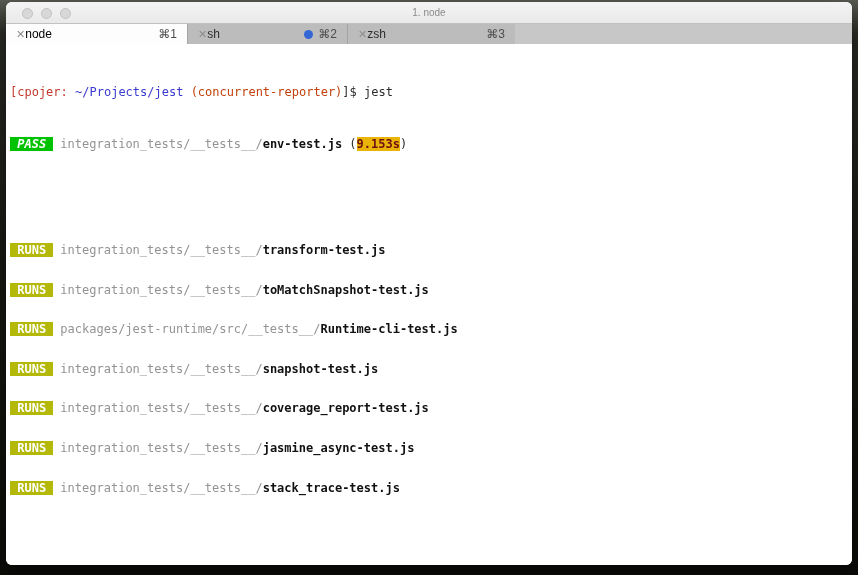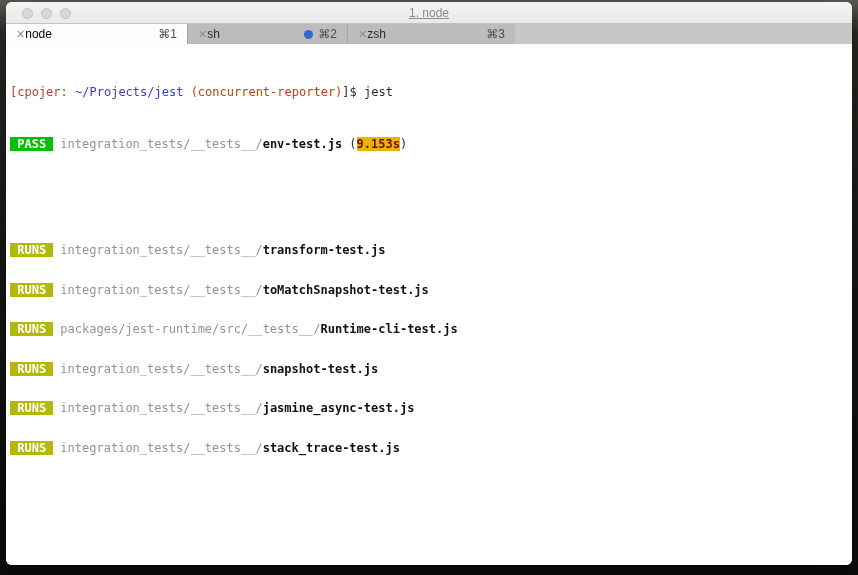--- a/index.html
+++ b/index.html
@@ -13,21 +13,21 @@
     border-radius:6px;overflow:hidden;background:#ffffff;
     box-shadow:0 12px 32px rgba(0,0,0,.55);
   }
   
   .titlebar{
     height:22px;background:linear-gradient(#f4f4f4,#e9e9e9);
     box-shadow:inset 0 -1px 0 #c2c2c2;position:relative;
   }
   .lights{position:absolute;left:16px;top:6px;display:flex;gap:8px;}
   .light{width:11px;height:11px;border-radius:50%;background:#d8d8d8;border:1px solid #c0c0c0;box-sizing:border-box;}
-  .wtitle{text-align:center;line-height:22px;font-size:12px;color:#8b8b8b;text-decoration:underline;}
+  .wtitle{text-align:center;line-height:22px;font-size:10px;color:#8b8b8b;}
   
   .tabbar{
     height:20px;display:flex;background:#c7c7c7;font-size:12px;
     box-shadow:inset 0 -1px 0 #adadad;
   }
   .tab{display:flex;align-items:center;box-sizing:border-box;cursor:default;}
   .tab.active{background:#fdfdfd;}
   .tab.inactive{background:#bcbcbc;border-left:1px solid #a5a5a5;}
   .tab-close{margin-left:10px;color:#8d8d8d;font-size:11px;line-height:20px;}
   .tab-label{flex:1;text-align:left;color:#2e2e2e;}
@@ -41,21 +41,21 @@
     font-family:"DejaVu Sans Mono",monospace;font-size:12px;line-height:13.2px;
     color:#2b2b2b;padding:2px 0 0 4px;white-space:pre;
   }
   .tline{height:13.2px;}
   .c-red{color:#c3392d;text-align:center;}
   .c-blue{color:#3a3ad0;}
   .c-yellow{color:#c2410c;}
   .c-dim{color:#939393;}
   .c-bold{font-weight:bold;color:#111;}
   .badge{margin-right:7px;}
-  .badge-pass{background:#00c200;color:#ffffff;font-weight:bold;}
+  .badge-pass{background:#00c200;color:#ffffff;font-weight:bold;font-style:italic;}
   .badge-runs{background:#b4b909;color:#ffffff;font-weight:bold;}
   .time-bad{background:#eab308;color:#701010;font-weight:bold;}
 </style>
 </head>
 <body>
 
 <div class="window">
 
   <div class="titlebar">
     <div class="lights">
@@ -91,20 +91,21 @@
     <div class="tline"><span class="c-red">[cpojer: </span><span class="c-blue">~/Projects/jest </span><span class="c-yellow">(concurrent-reporter)</span><span>]$ </span><span>jest</span></div>
 
     <div class="tline"><span class="badge badge-pass"> PASS </span><span class="c-dim">integration_tests/__tests__/</span><span class="c-bold">env-test.js</span><span> (</span><span class="time-bad">9.153s</span><span>)</span></div>
 
     <div class="tline"></div>
 
     <div class="tline"><span class="badge badge-runs"> RUNS </span><span class="c-dim">integration_tests/__tests__/</span><span class="c-bold">transform-test.js</span></div>
     <div class="tline"><span class="badge badge-runs"> RUNS </span><span class="c-dim">integration_tests/__tests__/</span><span class="c-bold">toMatchSnapshot-test.js</span></div>
     <div class="tline"><span class="badge badge-runs"> RUNS </span><span class="c-dim">packages/jest-runtime/src/__tests__/</span><span class="c-bold">Runtime-cli-test.js</span></div>
     <div class="tline"><span class="badge badge-runs"> RUNS </span><span class="c-dim">integration_tests/__tests__/</span><span class="c-bold">snapshot-test.js</span></div>
+    <div class="tline"><span class="badge badge-runs"> RUNS </span><span class="c-dim">integration_tests/__tests__/</span><span class="c-bold">coverage_report-test.js</span></div>
     <div class="tline"><span class="badge badge-runs"> RUNS </span><span class="c-dim">integration_tests/__tests__/</span><span class="c-bold">jasmine_async-test.js</span></div>
     <div class="tline"><span class="badge badge-runs"> RUNS </span><span class="c-dim">integration_tests/__tests__/</span><span class="c-bold">stack_trace-test.js</span></div>
 
     <div class="tline"></div>
 
     
     
     
     
 

